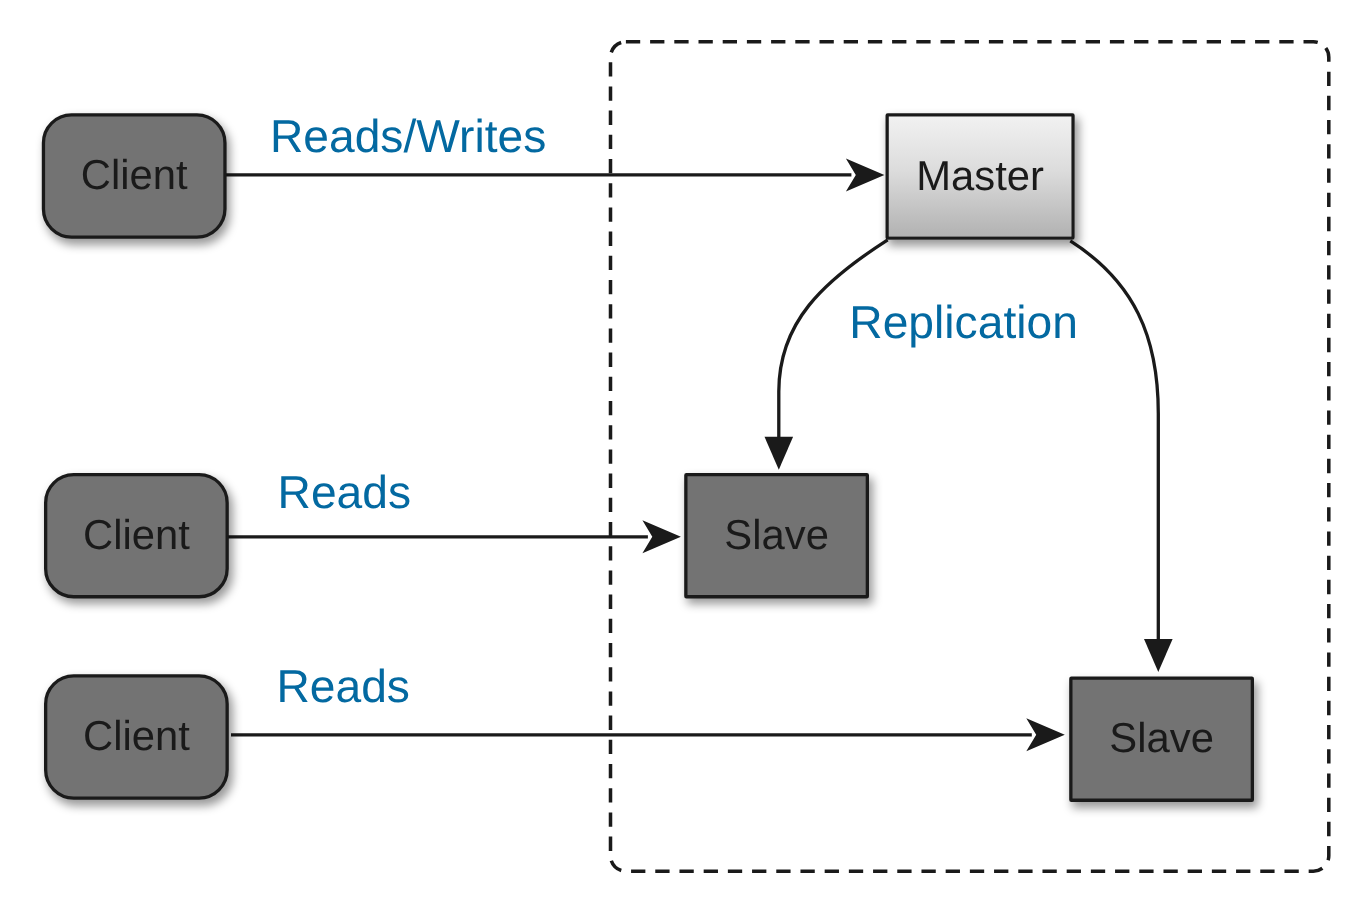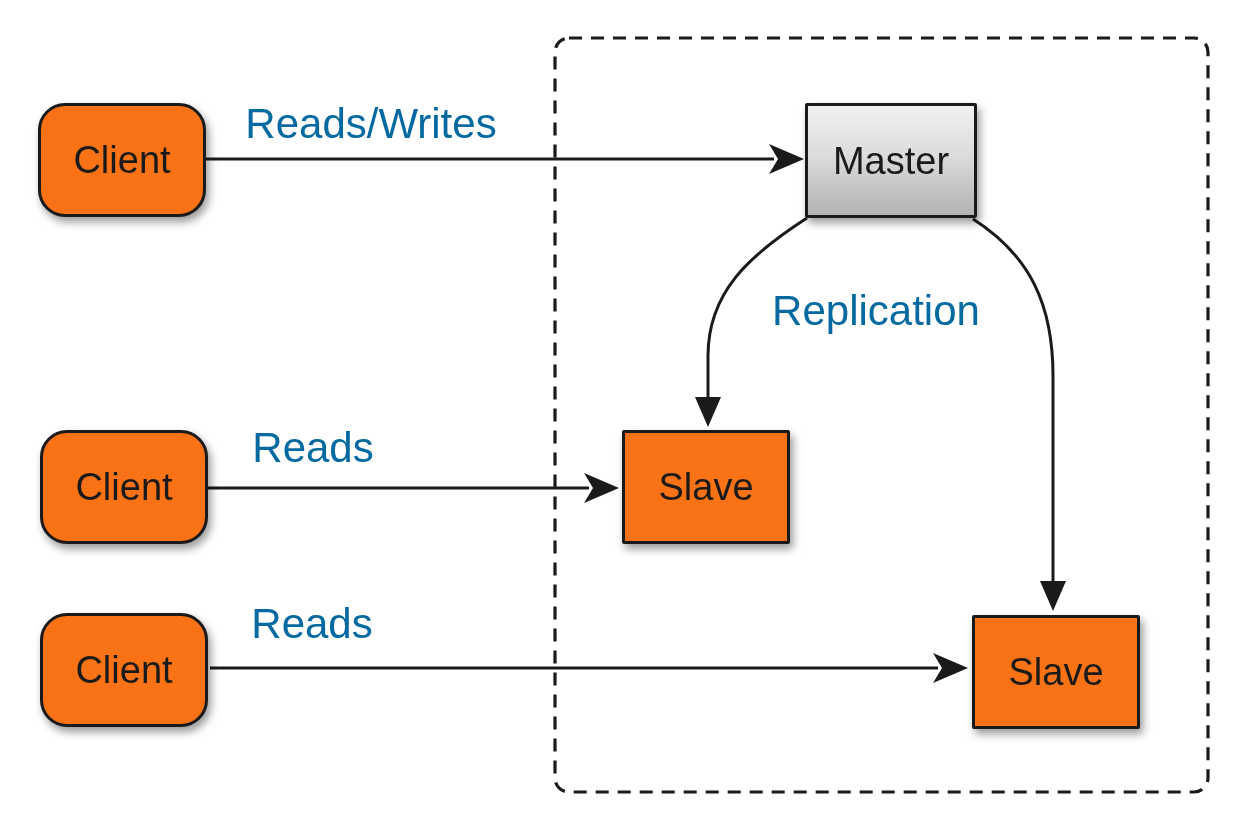--- a/index.html
+++ b/index.html
@@ -22,21 +22,21 @@
     width: 1246px;
     height: 839px;
   }
   .node {
     position: absolute;
     display: flex;
     align-items: center;
     justify-content: center;
     box-sizing: border-box;
     border: 3px solid #1a1a1a;
-    background: #f97316;
+    background: #737373;
     color: #1a1a1a;
     font-size: 38px;
     line-height: 1;
     box-shadow: 3px 5px 9px rgba(0,0,0,0.40);
   }
   .node.client {
     width: 168px;
     height: 114px;
     border-radius: 27px;
   }
@@ -129,15 +129,15 @@
   <div class="node slave" style="left:622px; top:430px;">
     <span>Slave</span>
   </div>
   <div class="node slave" style="left:972px; top:615px;">
     <span>Slave</span>
   </div>
 
   <div class="edge-label" style="left:371px; top:103px;">Reads/Writes</div>
   <div class="edge-label" style="left:313px; top:427px;">Reads</div>
   <div class="edge-label" style="left:312px; top:603px;">Reads</div>
-  <div class="edge-label" style="left:876px; top:290px;">Replication</div>
+  <div class="edge-label" style="left:876px; top:272px;">Replication</div>
 
 </div>
 
 </body></html>

